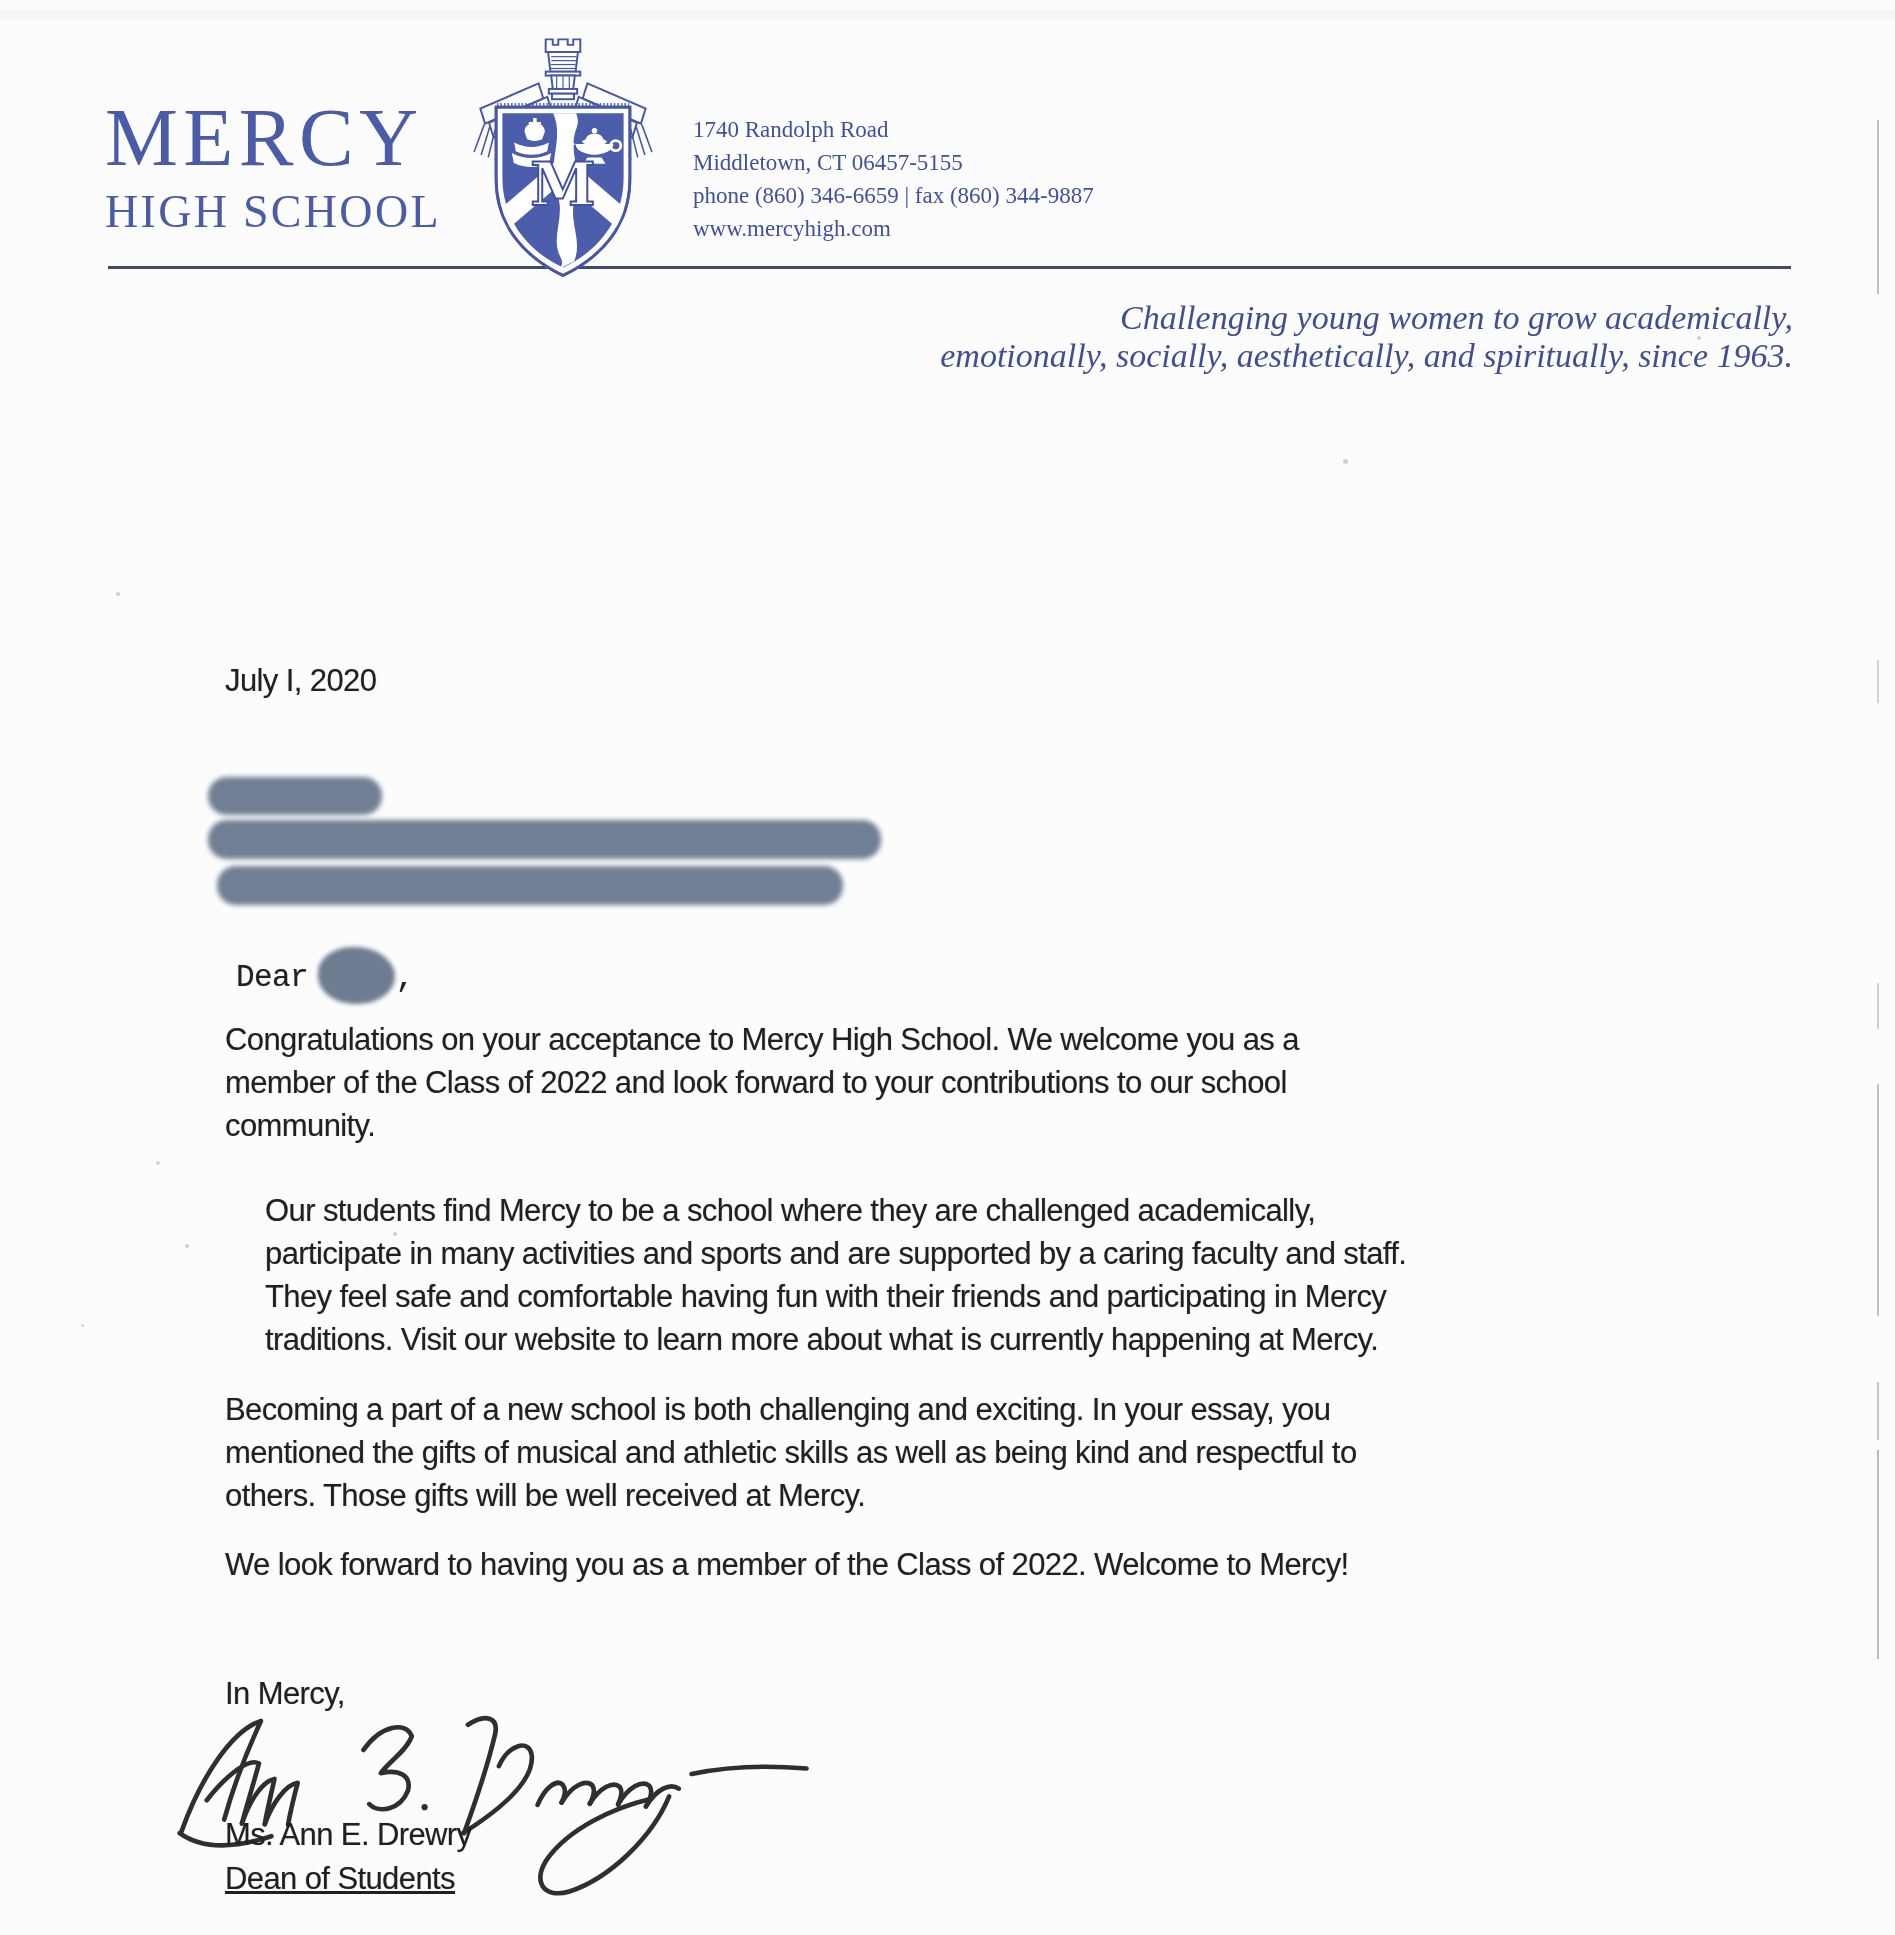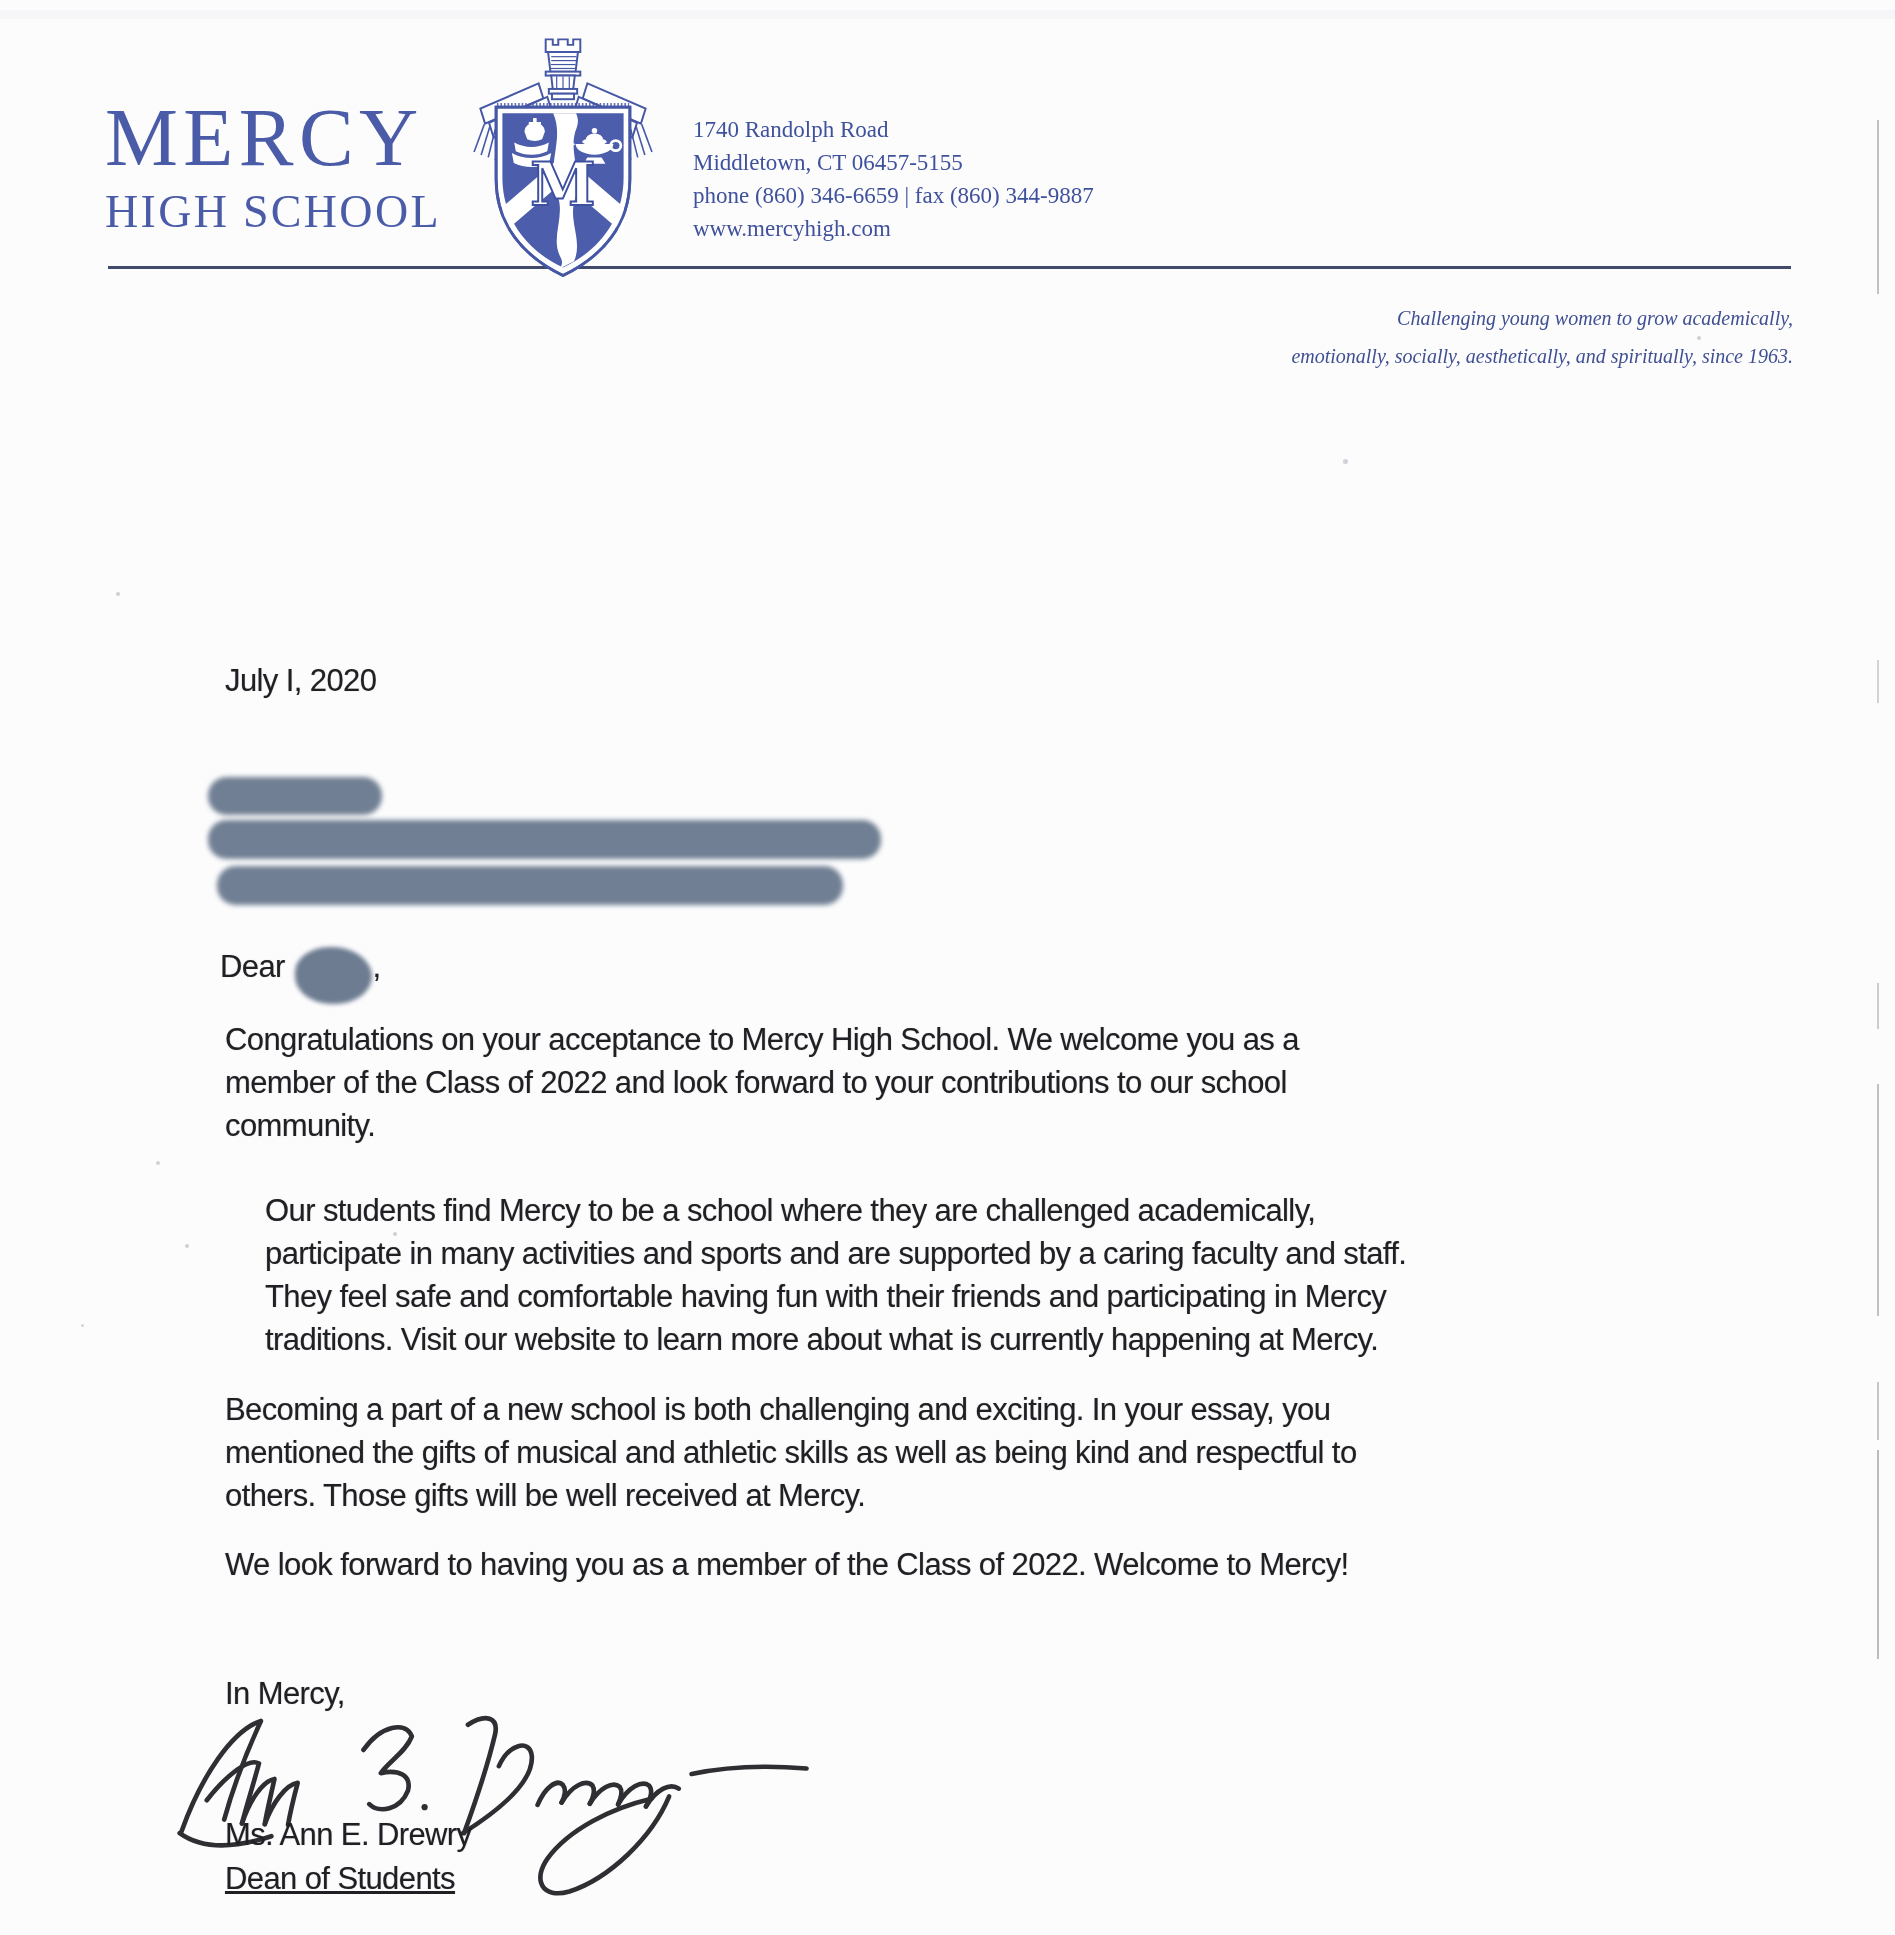--- a/index.html
+++ b/index.html
@@ -9,30 +9,30 @@
   }
   
   .school-name{position:absolute;left:105px;top:97px;color:#4a5ca8;font-family:"Liberation Serif",serif;}
   .school-name .l1{font-size:82px;line-height:82px;letter-spacing:5.4px;font-weight:400;}
   .school-name .l2{font-size:46px;line-height:46px;letter-spacing:2.3px;margin-top:10px;}
   .crest{position:absolute;left:470px;top:37px;width:186px;height:244px;z-index:2;}
   .contact{position:absolute;left:693px;top:113px;color:#3f519c;font-family:"Liberation Serif",serif;
     font-size:23px;line-height:33px;}
   .rule{position:absolute;left:108px;top:266px;width:1683px;height:2.7px;background:#414a6b;z-index:1;}
   .tagline{position:absolute;right:103px;top:299px;text-align:right;color:#3f4f92;
-    font-family:"Liberation Serif",serif;font-style:italic;font-size:20px;line-height:38px;}
+    font-family:"Liberation Serif",serif;font-style:italic;font-size:34px;line-height:38px;}
   
   .bodytext{color:#202024;font-size:31px;letter-spacing:-0.6px;
     text-shadow:0.4px 0 0.8px rgba(40,40,45,.22),-0.4px 0 0.8px rgba(40,40,45,.18);}
   .line{display:block;height:43px;line-height:43px;white-space:nowrap;}
   .date{position:absolute;left:225px;top:663px;}
   .para{position:absolute;left:225px;}
   .p1{top:1018px;} .p2{top:1189px;margin-left:40px;} .p3{top:1388px;} .p4{top:1543px;}
   .closing{position:absolute;left:225px;top:1676px;}
-  .salutation{position:absolute;left:220px;top:949px;display:flex;}
+  .salutation{position:absolute;left:236px;top:949px;display:flex;align-items:center;font-family:Liberation Mono, monospace;}
   
   .redact{position:absolute;background:#66768b;border-radius:18.6px;filter:blur(2.7px);opacity:.93;}
   .bar1{left:208px;top:777px;width:174px;height:38px;}
   .bar2{left:208px;top:820px;width:673px;height:39px;}
   .bar3{left:217px;top:866px;width:626px;height:39px;}
   .nameblob{position:relative;display:inline-block;width:77px;height:57px;margin-left:10px;margin-right:0.8px;
     background:#66768b;border-radius:46% 54% 50% 50%;filter:blur(2.3px);opacity:.95;top:-2.3px;}
   
   .sig-svg{position:absolute;left:170px;top:1684px;width:681px;height:217px;z-index:1;}
   .signer{position:absolute;left:225px;z-index:2;}

